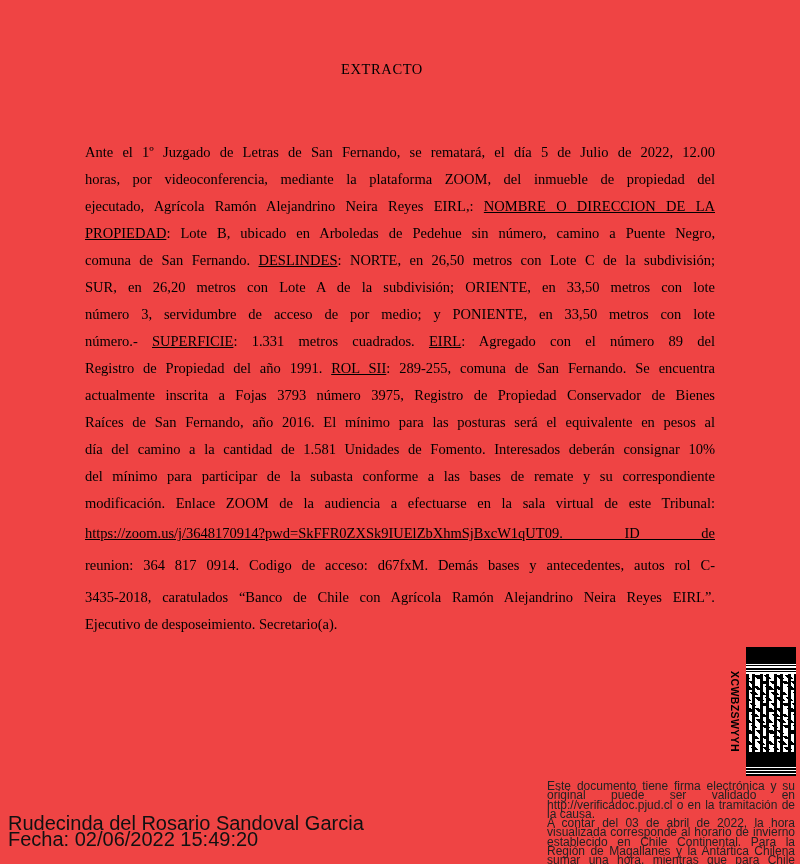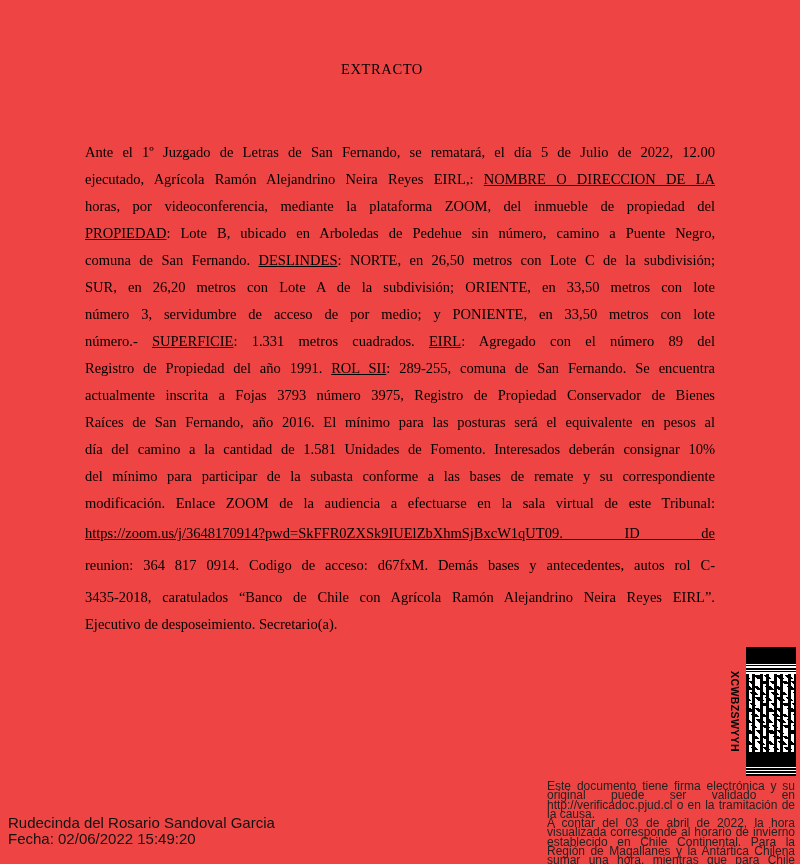--- a/index.html
+++ b/index.html
@@ -32,21 +32,21 @@
   .line:nth-child(15) { margin-top:3px;text-decoration:underline; }
   .line:nth-child(16) { margin-top:5px; }
   .line:nth-child(17) { margin-top:5px; }
   .line:last-child { text-align-last:left; }
   .u { text-decoration:underline; }
   .b { font-weight:normal; }
 
   .signature {
     position:absolute; left:8px; top:815px;
     font-family:"Liberation Sans", sans-serif;
-    font-size:15px; line-height:16px; color:#111;
+    font-size:20px; line-height:16px; color:#111;
     white-space:nowrap;
   }
 
   .disclaimer {
     position:absolute; left:547px; top:782px; width:248px;
     font-family:"Liberation Sans", sans-serif;
     font-size:12px; line-height:9.25px;
     text-align:justify; color:#222;
   }
   .disclaimer p { margin:0; }
@@ -76,22 +76,22 @@
 </style>
 </head>
 <body>
 
 <div class="page">
 
   <div class="doc-title">EXTRACTO</div>
 
   <div class="doc-body">
       <div class="line"><span>Ante el 1º Juzgado de Letras de San Fernando, se rematará, el día 5 de Julio de 2022, 12.00</span></div>
+      <div class="line"><span>horas, por videoconferencia, mediante la plataforma ZOOM, del inmueble de propiedad del</span></div>
       <div class="line"><span>ejecutado, Agrícola Ramón Alejandrino Neira Reyes EIRL,: </span><span class="u">NOMBRE O DIRECCION DE LA</span></div>
-      <div class="line"><span>horas, por videoconferencia, mediante la plataforma ZOOM, del inmueble de propiedad del</span></div>
       <div class="line"><span class="u">PROPIEDAD</span><span>: </span><span class="b">Lote B</span><span>, ubicado en Arboledas de Pedehue sin número, camino a Puente Negro,</span></div>
       <div class="line"><span>comuna de San Fernando. </span><span class="u">DESLINDES</span><span>: NORTE, en 26,50 metros con Lote C de la subdivisión;</span></div>
       <div class="line"><span>SUR, en 26,20 metros con Lote A de la subdivisión; ORIENTE, en 33,50 metros con lote</span></div>
       <div class="line"><span>número 3, servidumbre de acceso de por medio; y PONIENTE, en 33,50 metros con lote</span></div>
       <div class="line"><span>número.- </span><span class="u">SUPERFICIE</span><span>: 1.331 metros cuadrados. </span><span class="u">EIRL</span><span>: Agregado con el número 89 del</span></div>
       <div class="line"><span>Registro de Propiedad del año 1991. </span><span class="u">ROL SII</span><span>: 289-255, comuna de San Fernando. Se encuentra</span></div>
       <div class="line"><span>actualmente inscrita a Fojas 3793 número 3975, Registro de Propiedad Conservador de Bienes</span></div>
       <div class="line"><span>Raíces de San Fernando, año 2016. El mínimo para las posturas será el equivalente en pesos al</span></div>
       <div class="line"><span>día del camino a la cantidad de </span><span class="b">1.581</span><span> Unidades de Fomento. Interesados deberán consignar 10%</span></div>
       <div class="line"><span>del mínimo para participar de la subasta conforme a las bases de remate y su correspondiente</span></div>

